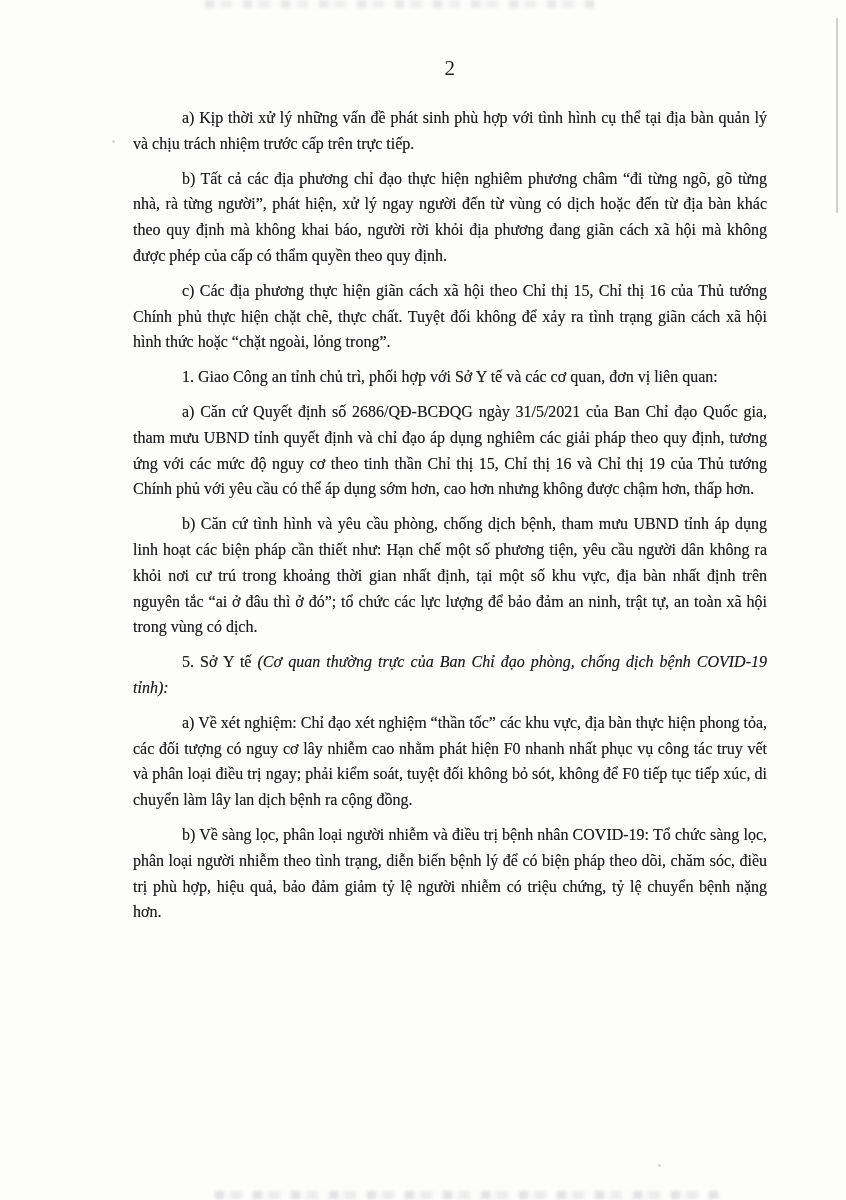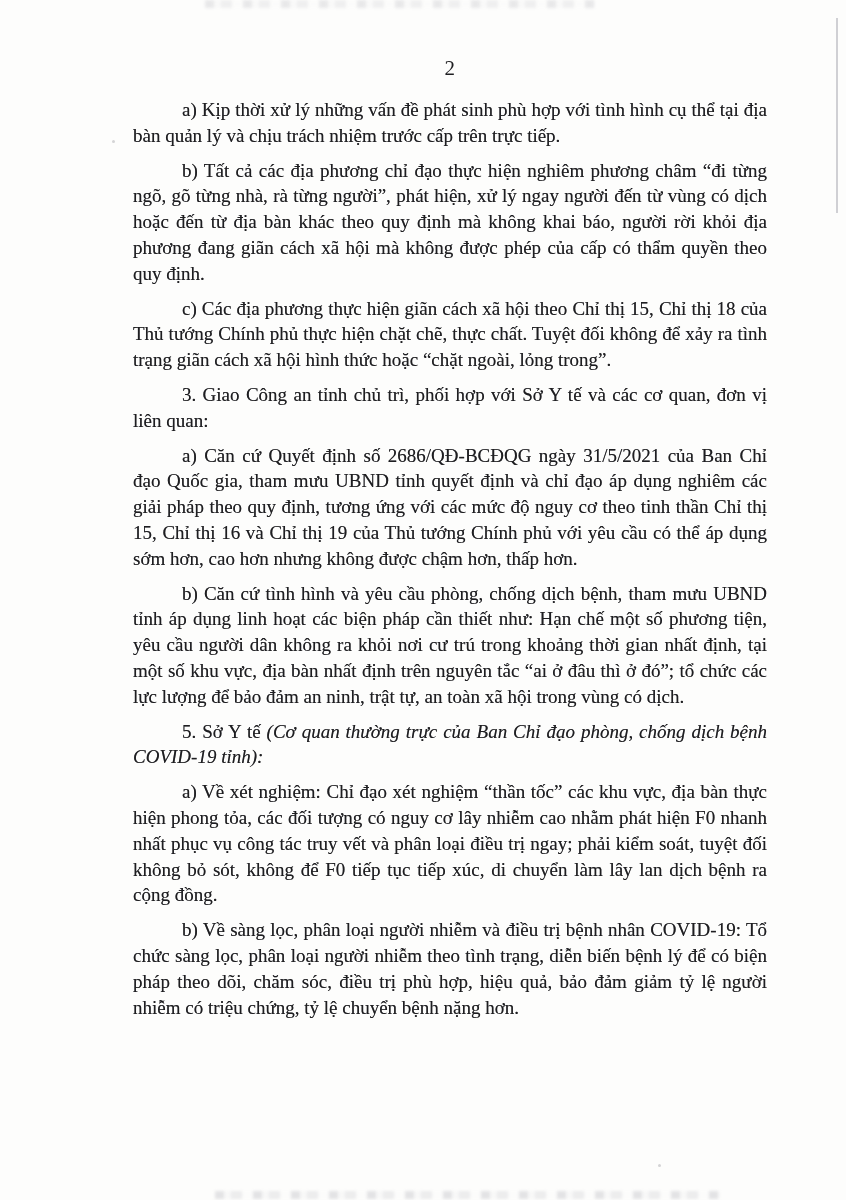--- a/index.html
+++ b/index.html
@@ -25,22 +25,22 @@
     font-size: 21px;
     letter-spacing: 0.5px;
   }
   .content {
     position: absolute;
     top: 97px;
     left: 133px;
     width: 634px;
   }
   p.para {
-    margin: 0 0 9px 0;
-    font-size: 19px;
+    margin: 8px 0 9px 0;
+    font-size: 16px;
     line-height: 25.8px;
     text-align: justify;
     text-indent: 49px;
     text-shadow: 0 0 0.4px rgba(20,20,25,0.55);
   }
   .italic { font-style: italic; }
   
   .smudge {
     position: absolute;
     filter: blur(1.4px);
@@ -91,23 +91,23 @@
   <div class="speck-b"></div>
 
   <div class="page-number">2</div>
 
   <div class="content">
 
     <p class="para">a) Kịp thời xử lý những vấn đề phát sinh phù hợp với tình hình cụ thể tại địa bàn quản lý và chịu trách nhiệm trước cấp trên trực tiếp.</p>
 
     <p class="para">b) Tất cả các địa phương chỉ đạo thực hiện nghiêm phương châm “đi từng ngõ, gõ từng nhà, rà từng người”, phát hiện, xử lý ngay người đến từ vùng có dịch hoặc đến từ địa bàn khác theo quy định mà không khai báo, người rời khỏi địa phương đang giãn cách xã hội mà không được phép của cấp có thẩm quyền theo quy định.</p>
 
-    <p class="para">c) Các địa phương thực hiện giãn cách xã hội theo Chỉ thị 15, Chỉ thị 18 của Thủ tướng Chính phủ thực hiện chặt chẽ, thực chất. Tuyệt đối không để xảy ra tình trạng giãn cách xã hội hình thức hoặc “chặt ngoài, lỏng trong”.</p>
+    <p class="para">c) Các địa phương thực hiện giãn cách xã hội theo Chỉ thị 15, Chỉ thị 16 của Thủ tướng Chính phủ thực hiện chặt chẽ, thực chất. Tuyệt đối không để xảy ra tình trạng giãn cách xã hội hình thức hoặc “chặt ngoài, lỏng trong”.</p>
 
-    <p class="para">3. Giao Công an tỉnh chủ trì, phối hợp với Sở Y tế và các cơ quan, đơn vị liên quan:</p>
+    <p class="para">1. Giao Công an tỉnh chủ trì, phối hợp với Sở Y tế và các cơ quan, đơn vị liên quan:</p>
 
     <p class="para">a) Căn cứ Quyết định số 2686/QĐ-BCĐQG ngày 31/5/2021 của Ban Chỉ đạo Quốc gia, tham mưu UBND tỉnh quyết định và chỉ đạo áp dụng nghiêm các giải pháp theo quy định, tương ứng với các mức độ nguy cơ theo tinh thần Chỉ thị 15, Chỉ thị 16 và Chỉ thị 19 của Thủ tướng Chính phủ với yêu cầu có thể áp dụng sớm hơn, cao hơn nhưng không được chậm hơn, thấp hơn.</p>
 
     <p class="para">b) Căn cứ tình hình và yêu cầu phòng, chống dịch bệnh, tham mưu UBND tỉnh áp dụng linh hoạt các biện pháp cần thiết như: Hạn chế một số phương tiện, yêu cầu người dân không ra khỏi nơi cư trú trong khoảng thời gian nhất định, tại một số khu vực, địa bàn nhất định trên nguyên tắc “ai ở đâu thì ở đó”; tổ chức các lực lượng để bảo đảm an ninh, trật tự, an toàn xã hội trong vùng có dịch.</p>
 
 
     <p class="para"><span>5. Sở Y tế </span><span class="italic">(Cơ quan thường trực của Ban Chỉ đạo phòng, chống dịch bệnh COVID-19 tỉnh):</span></p>
 
     <p class="para">a) Về xét nghiệm: Chỉ đạo xét nghiệm “thần tốc” các khu vực, địa bàn thực hiện phong tỏa, các đối tượng có nguy cơ lây nhiễm cao nhằm phát hiện F0 nhanh nhất phục vụ công tác truy vết và phân loại điều trị ngay; phải kiểm soát, tuyệt đối không bỏ sót, không để F0 tiếp tục tiếp xúc, di chuyển làm lây lan dịch bệnh ra cộng đồng.</p>
 

